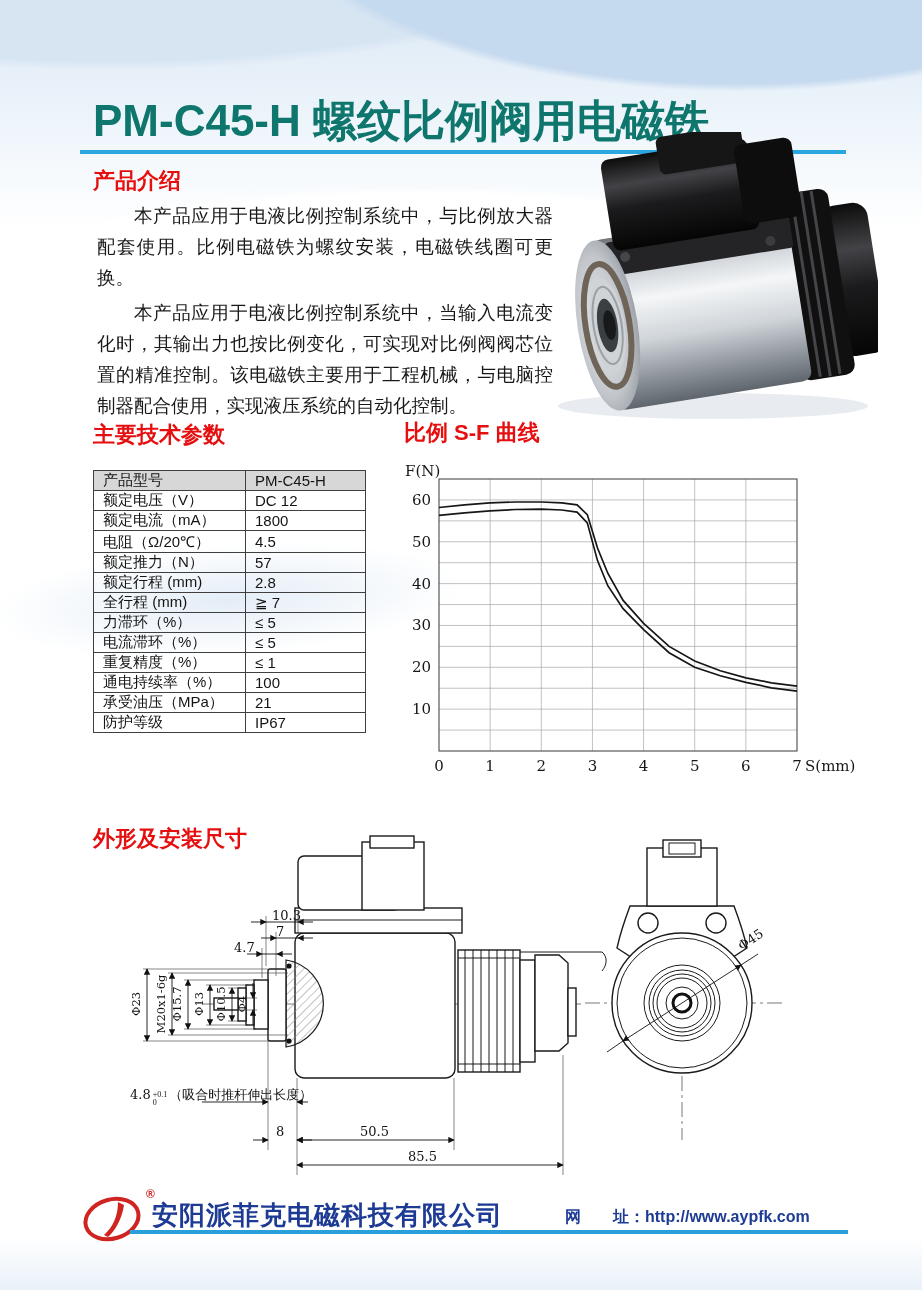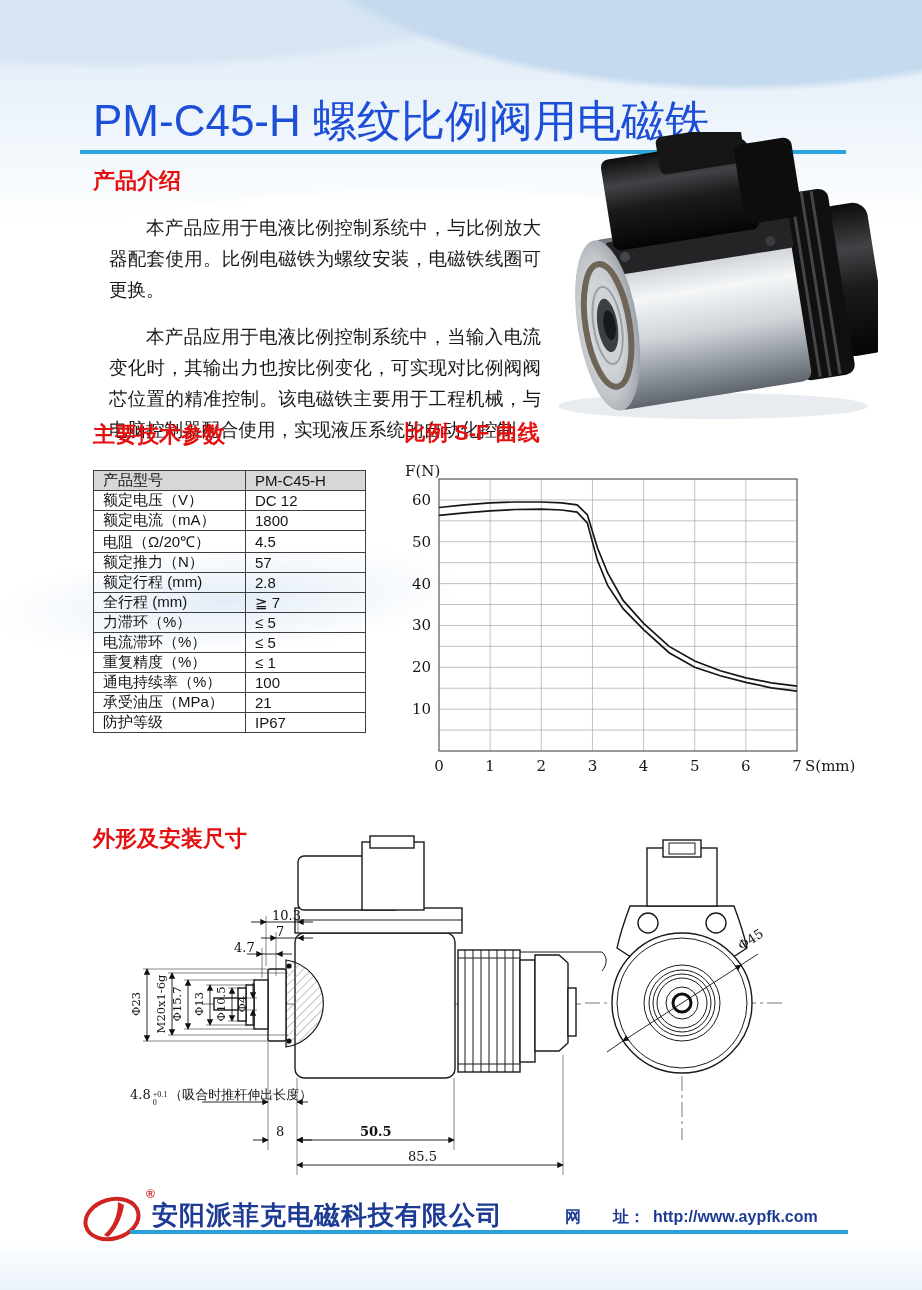--- a/index.html
+++ b/index.html
@@ -8,27 +8,27 @@
   .bg-top{position:absolute;left:0;top:0;width:922px;height:228px;
     background:
       radial-gradient(110% 130% at 46% 155%, rgba(255,255,255,.97) 0 54%, rgba(255,255,255,0) 56%),
       radial-gradient(95% 170% at 80% -55%, #c6daef 0 54%, rgba(198,218,239,0) 56%),
       radial-gradient(130% 210% at 12% -95%, #d7e5f3 0 58%, rgba(215,229,243,0) 60%),
       linear-gradient(180deg,#dde9f5,#eef5fb 55%,#ffffff);}
   .bg-streak{position:absolute;left:0;top:515px;width:600px;height:160px;transform:rotate(-4deg);
     background:radial-gradient(55% 48% at 38% 50%, rgba(205,222,240,.55), rgba(205,222,240,0) 72%);}
   .bg-bottom{position:absolute;left:0;bottom:0;width:922px;height:52px;
     background:linear-gradient(to top,#e9f1f9, rgba(255,255,255,0));}
-  .page-title{position:absolute;left:93px;top:92px;font-size:44px;font-weight:normal;color:#1d4ed8;
+  .page-title{position:absolute;left:93px;top:92px;font-size:44px;font-weight:bold;color:#0f766e;
     letter-spacing:0px;white-space:nowrap;}
   .title-rule{position:absolute;left:80px;top:150px;width:766px;height:4px;background:#2aa7df;}
   .sec-h{position:absolute;font-size:22px;font-weight:bold;color:#e60f0f;white-space:nowrap;}
   .intro-text{position:absolute;left:93px;top:197px;width:464px;font-family:"Liberation Serif",serif;
     font-size:18.5px;line-height:31px;color:#181818;text-align:justify;}
-  .intro-text p{margin:16px;text-indent:2em;}
+  .intro-text p{margin:4px;text-indent:2em;}
   
   .ptable{position:absolute;left:93px;top:470px;width:272px;height:228px;border-collapse:collapse;
     table-layout:fixed;font-size:15px;color:#141414;}
   .ptable th,.ptable td{border:1.4px solid #3f3f3f;padding:0 0 0 9px;text-align:left;font-weight:normal;
     overflow:hidden;white-space:nowrap;}
   .ptable th{background:#d7d7d7;font-size:15px;}
   .ptable .c2{width:120px;}
   
   #sf-svg{position:absolute;left:395px;top:462px;width:460px;height:322px;}
   #sf-svg .tick{font-family:"DejaVu Serif",serif;font-size:15px;fill:#161616;}
@@ -40,21 +40,21 @@
   #dw-svg .ext{stroke:#333;stroke-width:.6;fill:none;}
   #dw-svg .cl{stroke:#555;stroke-width:.8;stroke-dasharray:15 4 3 4;fill:none;}
   .dimlabel{position:absolute;font-family:"DejaVu Serif",serif;font-size:13px;color:#111;white-space:nowrap;}
   .vdim{width:60px;text-align:center;transform:rotate(-90deg);font-size:11.5px;}
   .tolstack{display:inline-flex;flex-direction:column;font-size:8px;line-height:8px;vertical-align:2px;margin:0 2px;}
   .tolstack i{font-style:normal;font-family:Liberation Serif, serif;}
   
   .company{position:absolute;left:152px;top:1198px;font-size:26px;font-weight:bold;color:#1d3b94;letter-spacing:1px;white-space:nowrap;}
   .regmark{position:absolute;left:146px;top:1187px;font-size:12px;color:#cf2420;font-weight:bold;}
   .website{position:absolute;left:565px;top:1207px;width:284px;font-size:16px;font-weight:bold;color:#1d3b94;white-space:nowrap;}
-  .website a{color:#1d3b94;text-decoration:none;margin-left:8px;}
+  .website a{color:#1d3b94;text-decoration:none;}
   .footer-rule{position:absolute;left:130px;top:1230px;width:718px;height:4px;background:#2aa0da;}
 </style>
 </head>
 <body>
 
 <div id="page">
   <div class="bg-top"></div>
   <div class="bg-streak"></div>
   <div class="bg-bottom"></div>
 
@@ -331,21 +331,21 @@
   <span class="dimlabel vdim" style="left:131px;top:997px;">M20x1-6g</span>
   <span class="dimlabel vdim" style="left:147px;top:997px;">Φ15.7</span>
   <span class="dimlabel vdim" style="left:169px;top:997px;">Φ13</span>
   <span class="dimlabel vdim" style="left:191px;top:997px;">Φ10.5</span>
   <span class="dimlabel vdim" style="left:212px;top:997px;">Φ4</span>
   <span class="dimlabel" style="left:130px;top:1086px;"><span>4.8</span><span class="tolstack">
         <i>+0.1</i>
         <i>0</i>
       </span><span>（吸合时推杆伸出长度）</span></span>
   <span class="dimlabel" style="left:276px;top:1124px;">8</span>
-  <span class="dimlabel" style="left:360px;top:1124px;font-weight:bold;">50.5</span>
+  <span class="dimlabel" style="left:360px;top:1124px;">50.5</span>
   <span class="dimlabel" style="left:408px;top:1149px;text-align:center;">85.5</span>
   <span class="dimlabel" style="left:737px;top:932px;transform:rotate(-33deg);">Φ45</span>
 
   <svg viewBox="0 0 72 54" style="position:absolute;left:80px;top:1190px;width:72px;height:54px;">
     <ellipse cx="32" cy="29" rx="27" ry="19.5" fill="none" stroke="#cf2420" stroke-width="4" transform="rotate(-16 32 29)"></ellipse>
     <path d="M24,45 C33,37 38,26 38,12 L44,15 C42,29 35,41 28,47 Z" fill="#cf2420"></path>
   </svg>
   <span class="regmark">®</span>
   <div class="company">安阳派菲克电磁科技有限公司</div>
   <div class="website">

